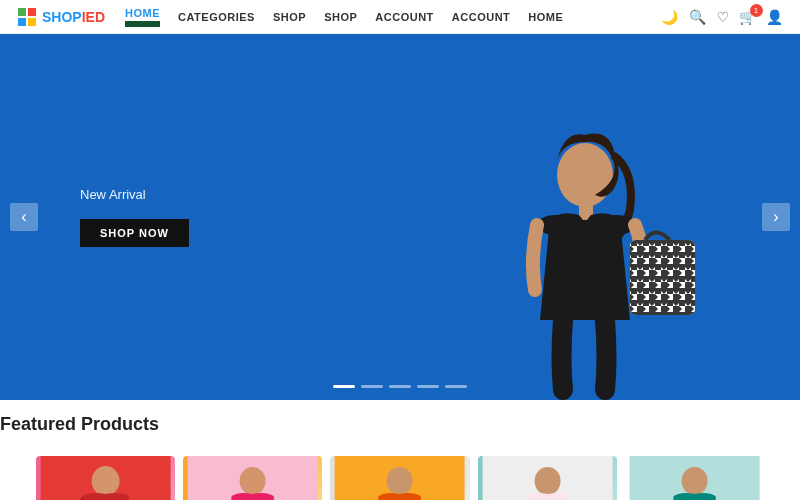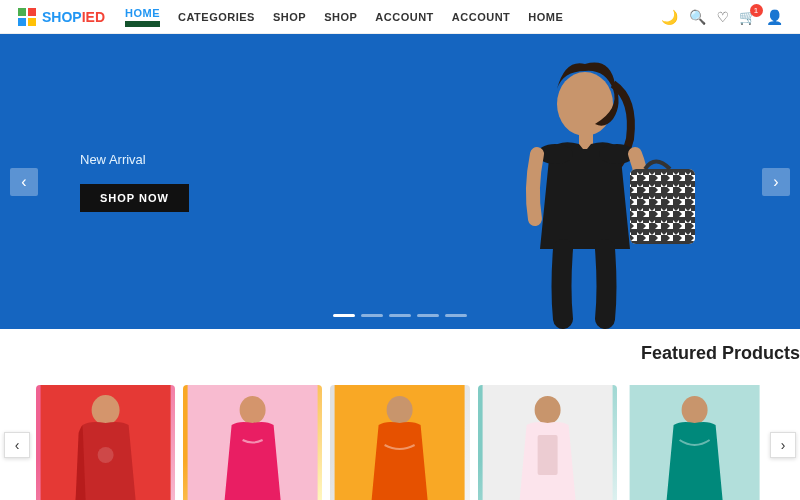--- a/index.html
+++ b/index.html
@@ -65,21 +65,21 @@
       height: 13px;
       display: flex;
       align-items: center;
       justify-content: center;
     }
 
     
     .hero {
       position: relative;
       width: 800px;
-      height: 295px;
+      height: 366px;
       background: #1565C0;
       overflow: hidden;
       display: flex;
       align-items: center;
     }
     .hero-content {
       padding-left: 80px;
       z-index: 2;
       color: #fff;
     }
@@ -160,21 +160,21 @@
       border-radius: 2px;
     }
     .dot.active { background: #fff; }
 
     
     .featured {
       padding: 14px 0 10px;
       background: #fff;
     }
     .featured-title {
-      text-align: right;
+      text-align: left;
       font-size: 18px;
       font-weight: 600;
       color: #222;
       margin-bottom: 21px;
     }
     .products-row {
       display: flex;
       align-items: center;
       position: relative;
       padding: 0 36px;

